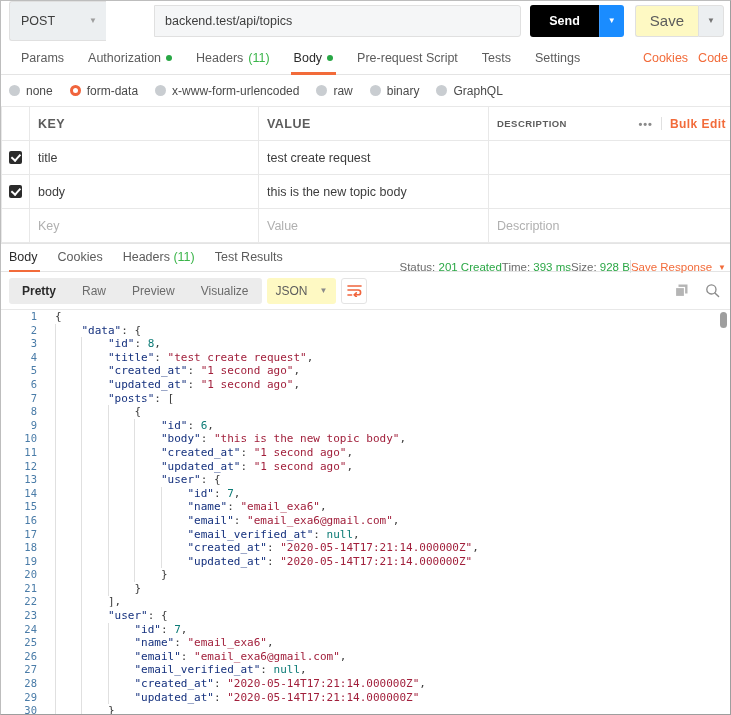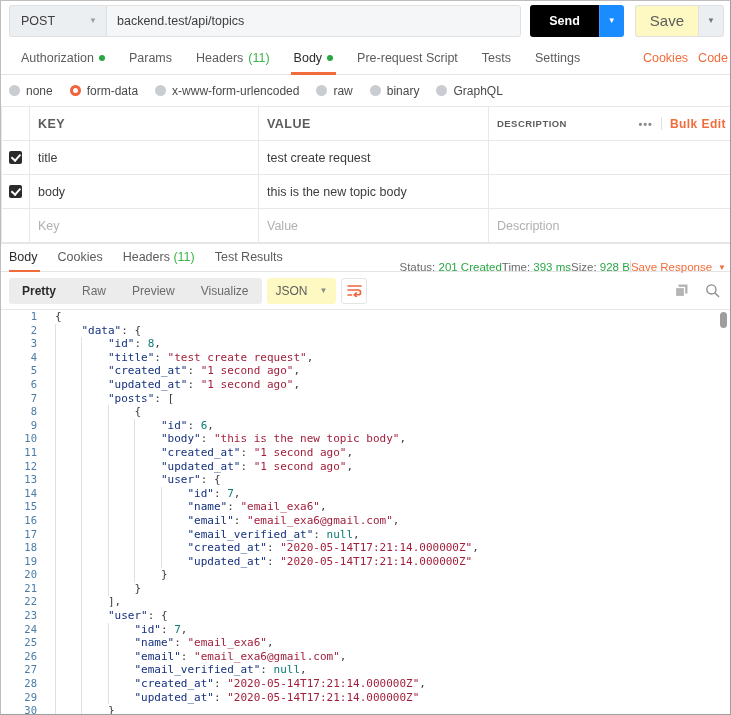--- a/index.html
+++ b/index.html
@@ -25,21 +25,21 @@
     align-items: center;
     height: 40px;
     padding: 4px 6px 4px 8px;
     background: #fff;
   }
   .method-select {
     display: flex;
     align-items: center;
     justify-content: space-between;
     width: 97px;
-    height: 32px;
+    height: 40px;
     padding: 0 9px 0 11px;
     background: #eceff1;
     border: 1px solid #e0e0e0;
     border-right: none;
     border-radius: 3px 0 0 3px;
     font-size: 12.5px;
     color: #3d3d3d;
     cursor: pointer;
   }
   .method-select .caret { color: #9e9e9e; font-size: 8px; line-height: 1; }
@@ -49,20 +49,21 @@
     line-height: 30px;
     padding: 0 10px;
     background: #f5f6f7;
     border: 1px solid #e0e0e0;
     border-radius: 0 3px 3px 0;
     font-size: 12.5px;
     color: #3d3d3d;
     overflow: hidden;
     white-space: nowrap;
     cursor: text;
+    margin-left: 48px;
   }
   .send-group { display: flex; margin-left: 9px; }
   .send-btn {
     height: 32px;
     padding: 0 19px;
     background: #000000;
     color: #fff;
     font-size: 12.5px;
     font-weight: bold;
     border: none;
@@ -413,25 +414,25 @@
       <div class="send-caret">▼</div>
     </div>
     <div class="save-group">
       <div class="save-btn">Save</div>
       <div class="save-caret">▼</div>
     </div>
   </div>
 
   <div class="req-tabs">
     <div class="req-tab">
+      <span>Params</span>
+    </div>
+    <div class="req-tab">
       <span>Authorization</span>
       <span class="dot-green"></span>
-    </div>
-    <div class="req-tab">
-      <span>Params</span>
     </div>
     <div class="req-tab">
       <span>Headers</span>
       <span class="tab-count">(11)</span>
     </div>
     <div class="req-tab active">
       <span>Body</span>
       <span class="dot-green"></span>
     </div>
     <div class="req-tab">

